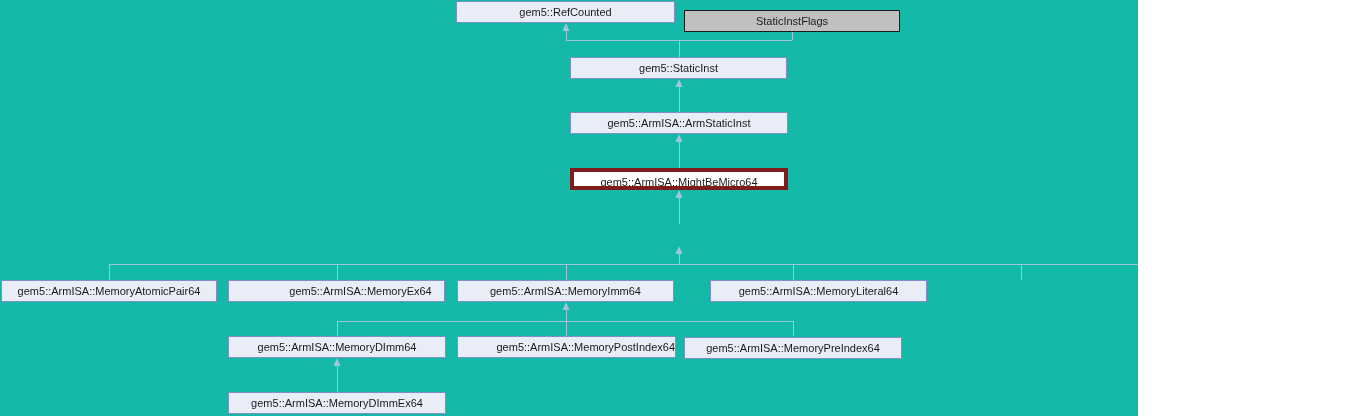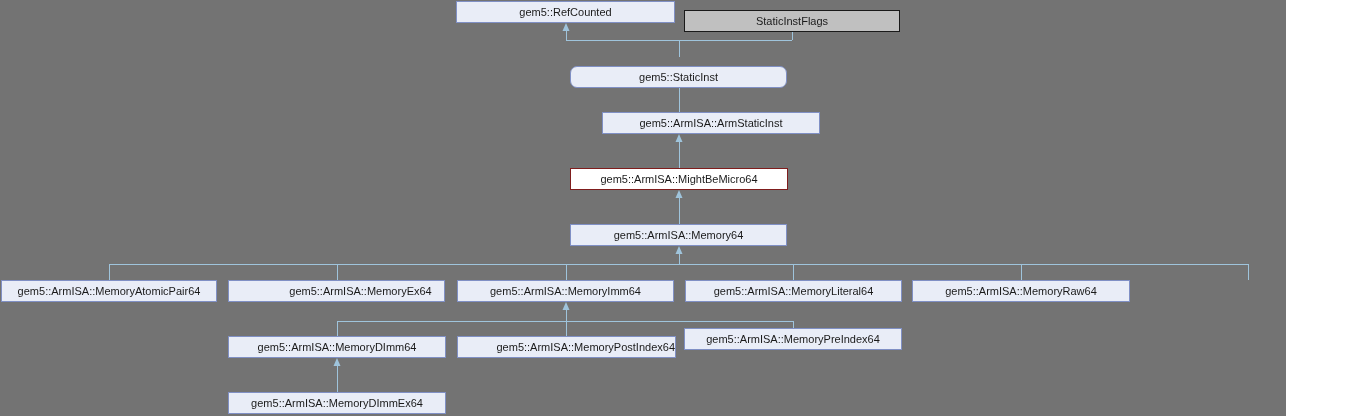--- a/index.html
+++ b/index.html
@@ -3,23 +3,23 @@
 <meta charset="utf-8">
 <style>
   html, body {
     margin: 0;
     padding: 0;
     background: #ffffff;
     font-family: "Liberation Sans", "DejaVu Sans", sans-serif;
   }
   #diagram {
     position: relative;
-    width: 1286px;
+    width: 1138px;
     height: 416px;
-    background: #737373;
+    background: #14b8a6;
     overflow: hidden;
   }
   #edge-layer {
     position: absolute;
     left: 0;
     top: 0;
     width: 1358px;
     height: 416px;
   }
   .node {
@@ -31,21 +31,21 @@
     color: #1a1a1a;
     font-size: 11px;
     line-height: 20px;
     text-align: center;
     white-space: nowrap;
     overflow: hidden;
     cursor: pointer;
   }
   .node.focal {
     background: #ffffff;
-    border: 1px solid #7f1d1d;
+    border: 4px solid #7f1d1d;
     cursor: default;
   }
   .node.external {
     background: #c0c0c0;
     border: 1px solid #1a1a1a;
     cursor: default;
   }
   .edge-line {
     fill: none;
     stroke: #9fc4dc;
@@ -97,33 +97,31 @@
 
     <g>
       <path class="edge-line" d="M337 392 V365"></path>
       <polygon class="edge-arrow" points="337,358 333.5,366 340.5,366"></polygon>
     </g>
   </svg>
 
   <div class="node" style="left:456px;top:1px;width:219px;">gem5::RefCounted</div>
   <div class="node external" style="left:684px;top:10px;width:216px;">StaticInstFlags</div>
 
-  <div class="node" style="left:570px;top:66px;width:217px;border-radius:7px;">gem5::StaticInst</div>
+  <div class="node" style="left:570px;top:57px;width:217px;">gem5::StaticInst</div>
 
-  <div class="node" style="left:570px;top:112px;width:218px;margin-left:32px;">gem5::ArmISA::ArmStaticInst</div>
+  <div class="node" style="left:570px;top:112px;width:218px;">gem5::ArmISA::ArmStaticInst</div>
 
   <div class="node focal" style="left:570px;top:168px;width:218px;">gem5::ArmISA::MightBeMicro64</div>
 
-  <div class="node" style="left:570px;top:224px;width:217px;">gem5::ArmISA::Memory64</div>
 
   <div class="node" style="left:1px;top:280px;width:216px;">gem5::ArmISA::MemoryAtomicPair64</div>
   <div class="node" style="left:228px;top:280px;width:217px;padding-left:48px;">gem5::ArmISA::MemoryEx64</div>
   <div class="node" style="left:457px;top:280px;width:217px;text-align:center;">gem5::ArmISA::MemoryImm64</div>
-  <div class="node" style="left:685px;top:280px;width:217px;">gem5::ArmISA::MemoryLiteral64</div>
-  <div class="node" style="left:912px;top:280px;width:218px;">gem5::ArmISA::MemoryRaw64</div>
+  <div class="node" style="left:710px;top:280px;width:217px;">gem5::ArmISA::MemoryLiteral64</div>
 
   <div class="node" style="left:228px;top:336px;width:218px;">gem5::ArmISA::MemoryDImm64</div>
   <div class="node" style="left:457px;top:336px;width:219px;text-align:right;">gem5::ArmISA::MemoryPostIndex64</div>
-  <div class="node" style="left:684px;top:328px;width:218px;">gem5::ArmISA::MemoryPreIndex64</div>
+  <div class="node" style="left:684px;top:337px;width:218px;">gem5::ArmISA::MemoryPreIndex64</div>
 
   <div class="node" style="left:228px;top:392px;width:218px;">gem5::ArmISA::MemoryDImmEx64</div>
 
 </div>
 
 </body></html>

